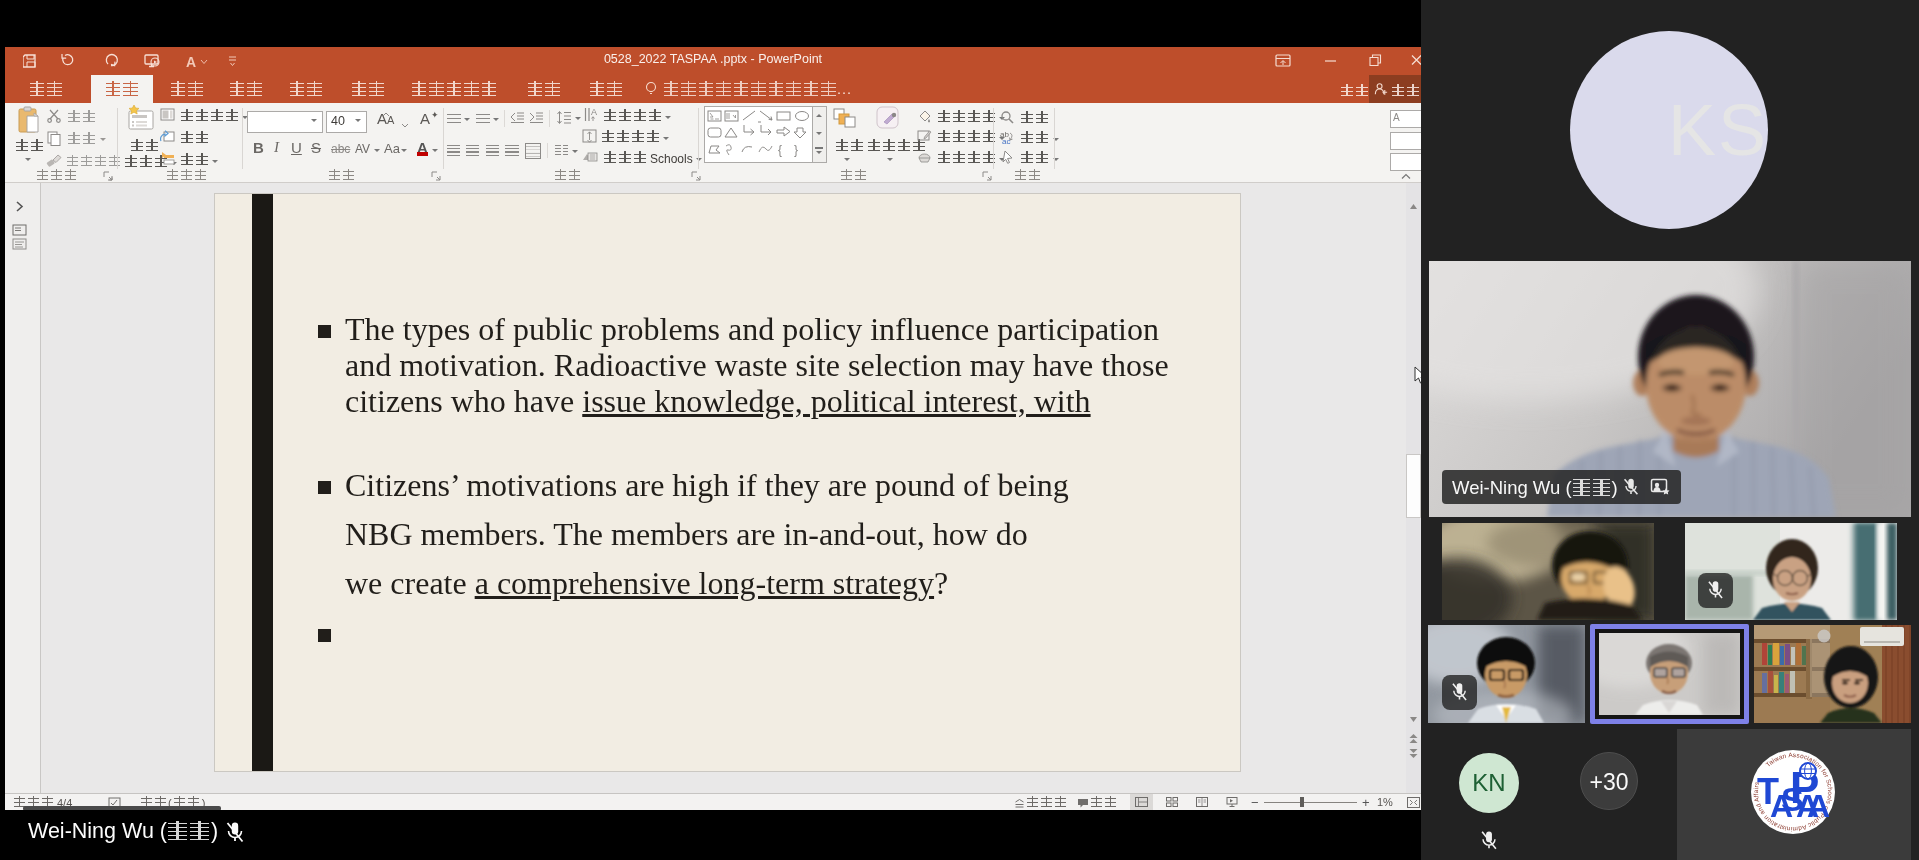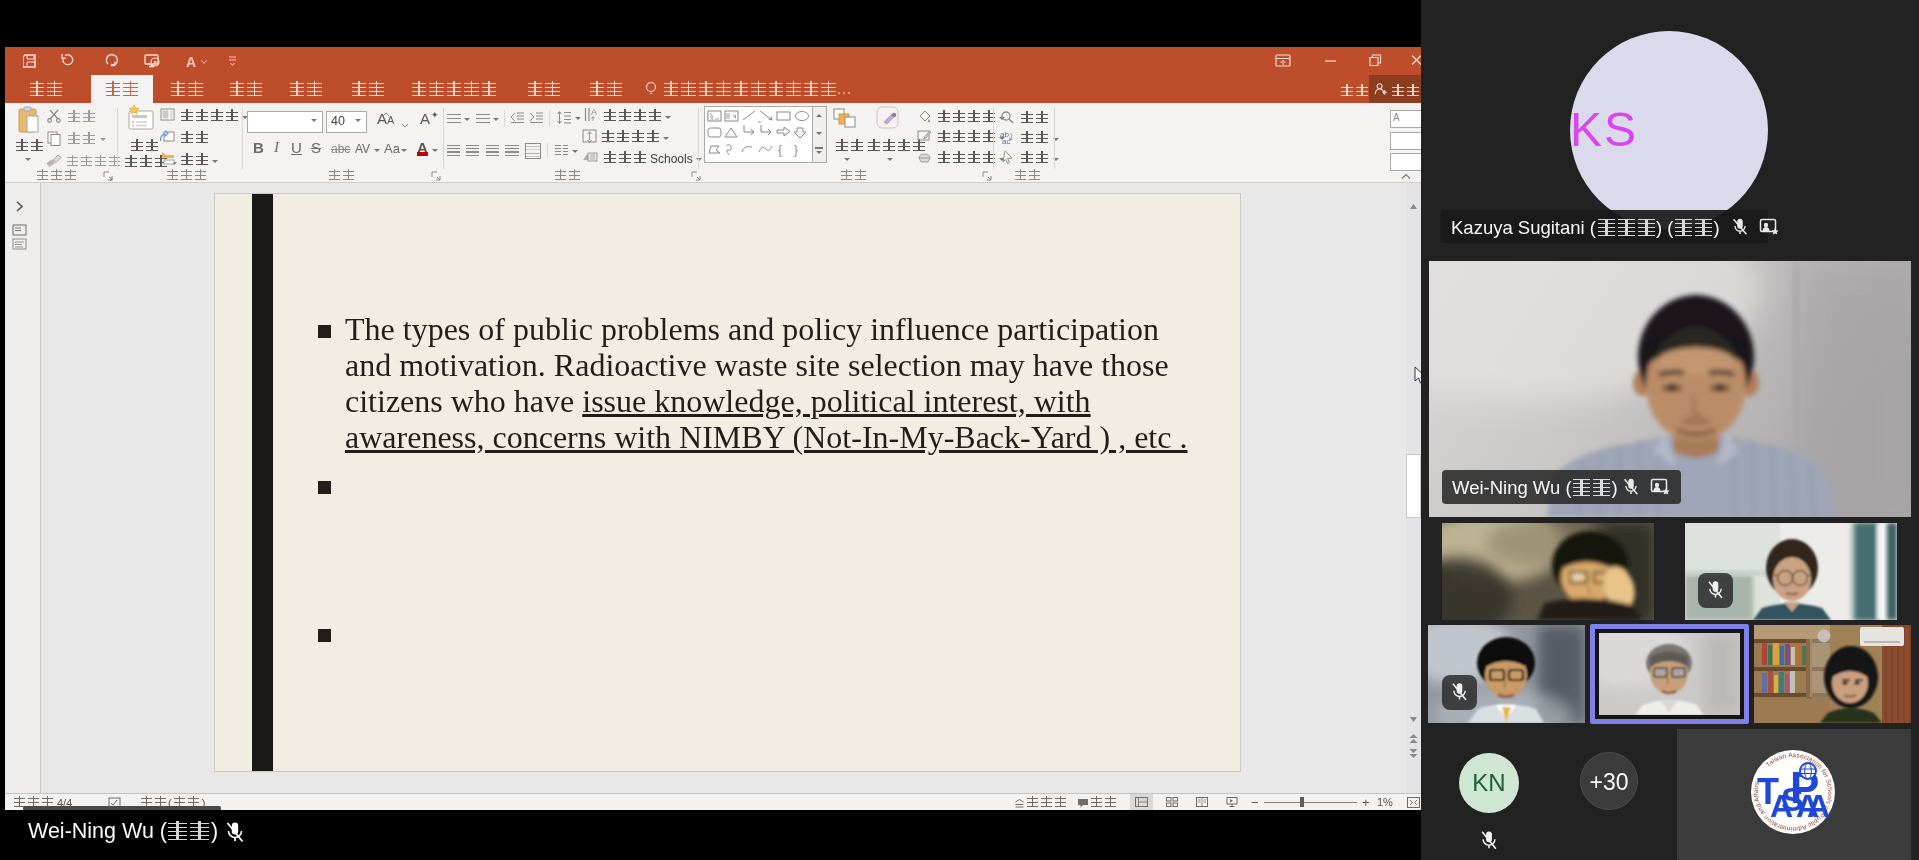--- a/index.html
+++ b/index.html
@@ -37,20 +37,21 @@
           <path d="M92 8.6 l-0.4 4 l-3.6 -1.4" stroke-width="1.2"></path>
         <rect x="122" y="2" width="13" height="9" rx="1"></rect>
           <path d="M126 13.5 h5 M128.5 11 v2.5"></path>
         <circle cx="132" cy="9" r="4" stroke-width="1.1"></circle>
           <path d="M131 7.5 l3 1.5 l-3 1.5 z" fill="#F8E0D6" stroke="none"></path>
       </g>
       <text x="163" y="13.5" font-size="14" fill="#F3C9B8" font-weight="bold" font-family="Liberation Sans">A</text>
       <path d="M178 7 l3 3.5 l3 -3.5" stroke="#EFBCAB" fill="none"></path>
       <path d="M206 4 h7 m-7 3 h7 m-5.5 3 l2 2.5 l2 -2.5" stroke="#F3C9B8" fill="none"></path>
     </svg>
+    <div class="abs" style="left:0;top:5px;width:1416px;text-align:center;font-size:12.5px;color:#FAF0EC;">0528_2022 TASPAA .pptx - PowerPoint</div>
     <svg class="abs" style="left:1268px;top:5px" width="154" height="18" viewBox="0 0 154 18">
       <g stroke="#F5DDD2" fill="none" stroke-width="1.2">
         <rect x="3" y="3" width="14" height="11" rx="1"></rect>
           <path d="M3 6.5 h14 M10 13 v-4 m-2.5 2 l2.5-2.5 l2.5 2.5" stroke-width="1"></path>
         <path d="M52 9 h11"></path>
         <path d="M97 5.5 h8 v8 h-8 z M99.5 5.5 v-2.5 h8 v8 h-2.5" stroke-width="1.1"></path>
         <path d="M139 3.5 l9 9 m0 -9 l-9 9" stroke-width="1.3"></path>
       </g>
     </svg>
   </div>
@@ -354,21 +355,25 @@
           <path d="M3 18 h9 M3 20.5 h7 M3 23 h8" stroke="#8E8C8A" stroke-width=".9"></path>
       </svg>
     </div>
 
     <div class="abs" style="left:209px;top:10px;width:1027px;height:579px;background:#F2EDE3;border:1px solid #CBC8C2;box-sizing:border-box;">
       <div class="abs" style="left:37px;top:0;width:21px;height:577px;background:#1B1915;"></div>
       <div class="abs" id="sl1" style="left:130px;top:117px;width:880px;line-height:36px;font-family:'Liberation Serif',serif;font-size:32px;color:#211E1A;white-space:nowrap;">
         The types of public problems and policy influence participation<br>
         and motivation. Radioactive waste site selection may have those<br>
         citizens who have <u>issue knowledge, political interest, with</u><br>
-        <u>awareness, concerns with NIMBY (Not-In-My-Back-Yard ) , etc .</u>
+      </div>
+      <div class="abs" id="sl2" style="left:130px;top:267px;width:880px;line-height:49px;font-family:'Liberation Serif',serif;font-size:32px;color:#211E1A;white-space:nowrap;">
+        Citizens’ motivations are high if they are pound of being<br>
+        NBG members. The members are in-and-out, how do<br>
+        we create <u>a comprehensive long-term strategy</u>?
       </div>
       <div class="abs" style="left:103px;top:131px;width:13px;height:13px;background:#211E1A;"></div>
       <div class="abs" style="left:103px;top:287px;width:13px;height:13px;background:#211E1A;"></div>
       <div class="abs" style="left:103px;top:435px;width:13px;height:13px;background:#211E1A;"></div>
     </div>
 
     <div class="abs" style="left:1401px;top:0;width:15px;height:610px;background:#E4E3E5;">
       <svg class="abs" style="left:3px;top:20px" width="9" height="7" viewBox="0 0 9 7">
           <path d="M1 6 l3.5-5 L8 6 z" fill="#8A8886"></path>
         </svg>
@@ -451,41 +456,22 @@
         <path d="M5.5 11 a6.5 6.5 0 0 0 13 0" stroke-width="1.6"></path>
         <path d="M12 17.5 V21"></path>
         <path d="M4.5 3 L19.5 21.5"></path>
       </g>
     </svg>
 </div>
 
 <div class="abs" id="teams" style="left:1421px;top:0;width:498px;height:860px;background:#222222;overflow:hidden;">
 
   <div class="abs" style="left:149px;top:31px;width:198px;height:198px;border-radius:50%;background:#DADAEC;"></div>
-  <div class="abs" style="left:149px;top:31px;width:198px;height:198px;text-align:left;font-size:48px;color:#d946ef;line-height:198px;letter-spacing:2px;">KS</div>
-
-  <div class="abs" style="left:20px;top:210px;width:327px;height:33px;background:rgba(26,26,26,.92);border-radius:3px;">
-    <div class="abs" style="left:10px;top:7px;font-size:18.5px;color:#F8F8F8;white-space:nowrap;">Kazuya Sugitani (<i class="z z20"></i><i class="z z20"></i><i class="z z20"></i>) (<i class="z z20"></i><i class="z z20"></i>)</div>
-    <svg class="abs" style="left:288px;top:6px" width="22" height="22" viewBox="0 0 24 24">
-        <g fill="none" stroke="#E8E8E8" stroke-width="1.7">
-          <path d="M12 3 a3 3 0 0 1 3 3 v5 a3 3 0 0 1-6 0 V6 A3 3 0 0 1 12 3z" fill="#E8E8E8" stroke="none"></path>
-          <path d="M6.5 11 a5.5 5.5 0 0 0 11 0" stroke-width="1.5"></path>
-          <path d="M12 16.5 V19.5"></path>
-          <path d="M5 3.5 L19 20"></path>
-        </g>
-      </svg>
-    <svg class="abs" style="left:318px;top:7px" width="21" height="20" viewBox="0 0 21 20">
-        <g fill="none" stroke="#E8E8E8" stroke-width="1.5">
-          <rect x="1.5" y="2.5" width="15" height="12" rx="1.5"></rect>
-          <circle cx="7" cy="8" r="2.2" fill="#E8E8E8" stroke="none"></circle>
-          <path d="M3.5 14 c0-2.8 1.6-4 3.5-4 s3.5 1.2 3.5 4" fill="#E8E8E8" stroke="none"></path>
-        </g>
-        <path d="M16 11 l1.1 2.2 2.4 .3 -1.7 1.7 .4 2.4 -2.2-1.1 -2.2 1.1 .4-2.4 -1.7-1.7 2.4-.3 z" fill="#E8E8E8"></path>
-      </svg>
-  </div>
+  <div class="abs" style="left:149px;top:31px;width:198px;height:198px;text-align:right;font-size:72px;color:#e5e5e5;line-height:198px;letter-spacing:2px;">KS</div>
+
 
   <div class="abs" style="left:8px;top:261px;width:482px;height:256px;overflow:hidden;background:#C3C1C0;">
     <svg width="482" height="256" viewBox="0 0 482 256">
       <defs>
         <linearGradient id="wall" x1="0" y1="0" x2="1" y2="0.35">
           <stop offset="0" stop-color="#DCDAD9"></stop>
             <stop offset=".5" stop-color="#C8C6C5"></stop>
             <stop offset="1" stop-color="#A9A7A8"></stop>
         </linearGradient>
         <filter id="b2" x="-30%" y="-30%" width="160%" height="160%">

